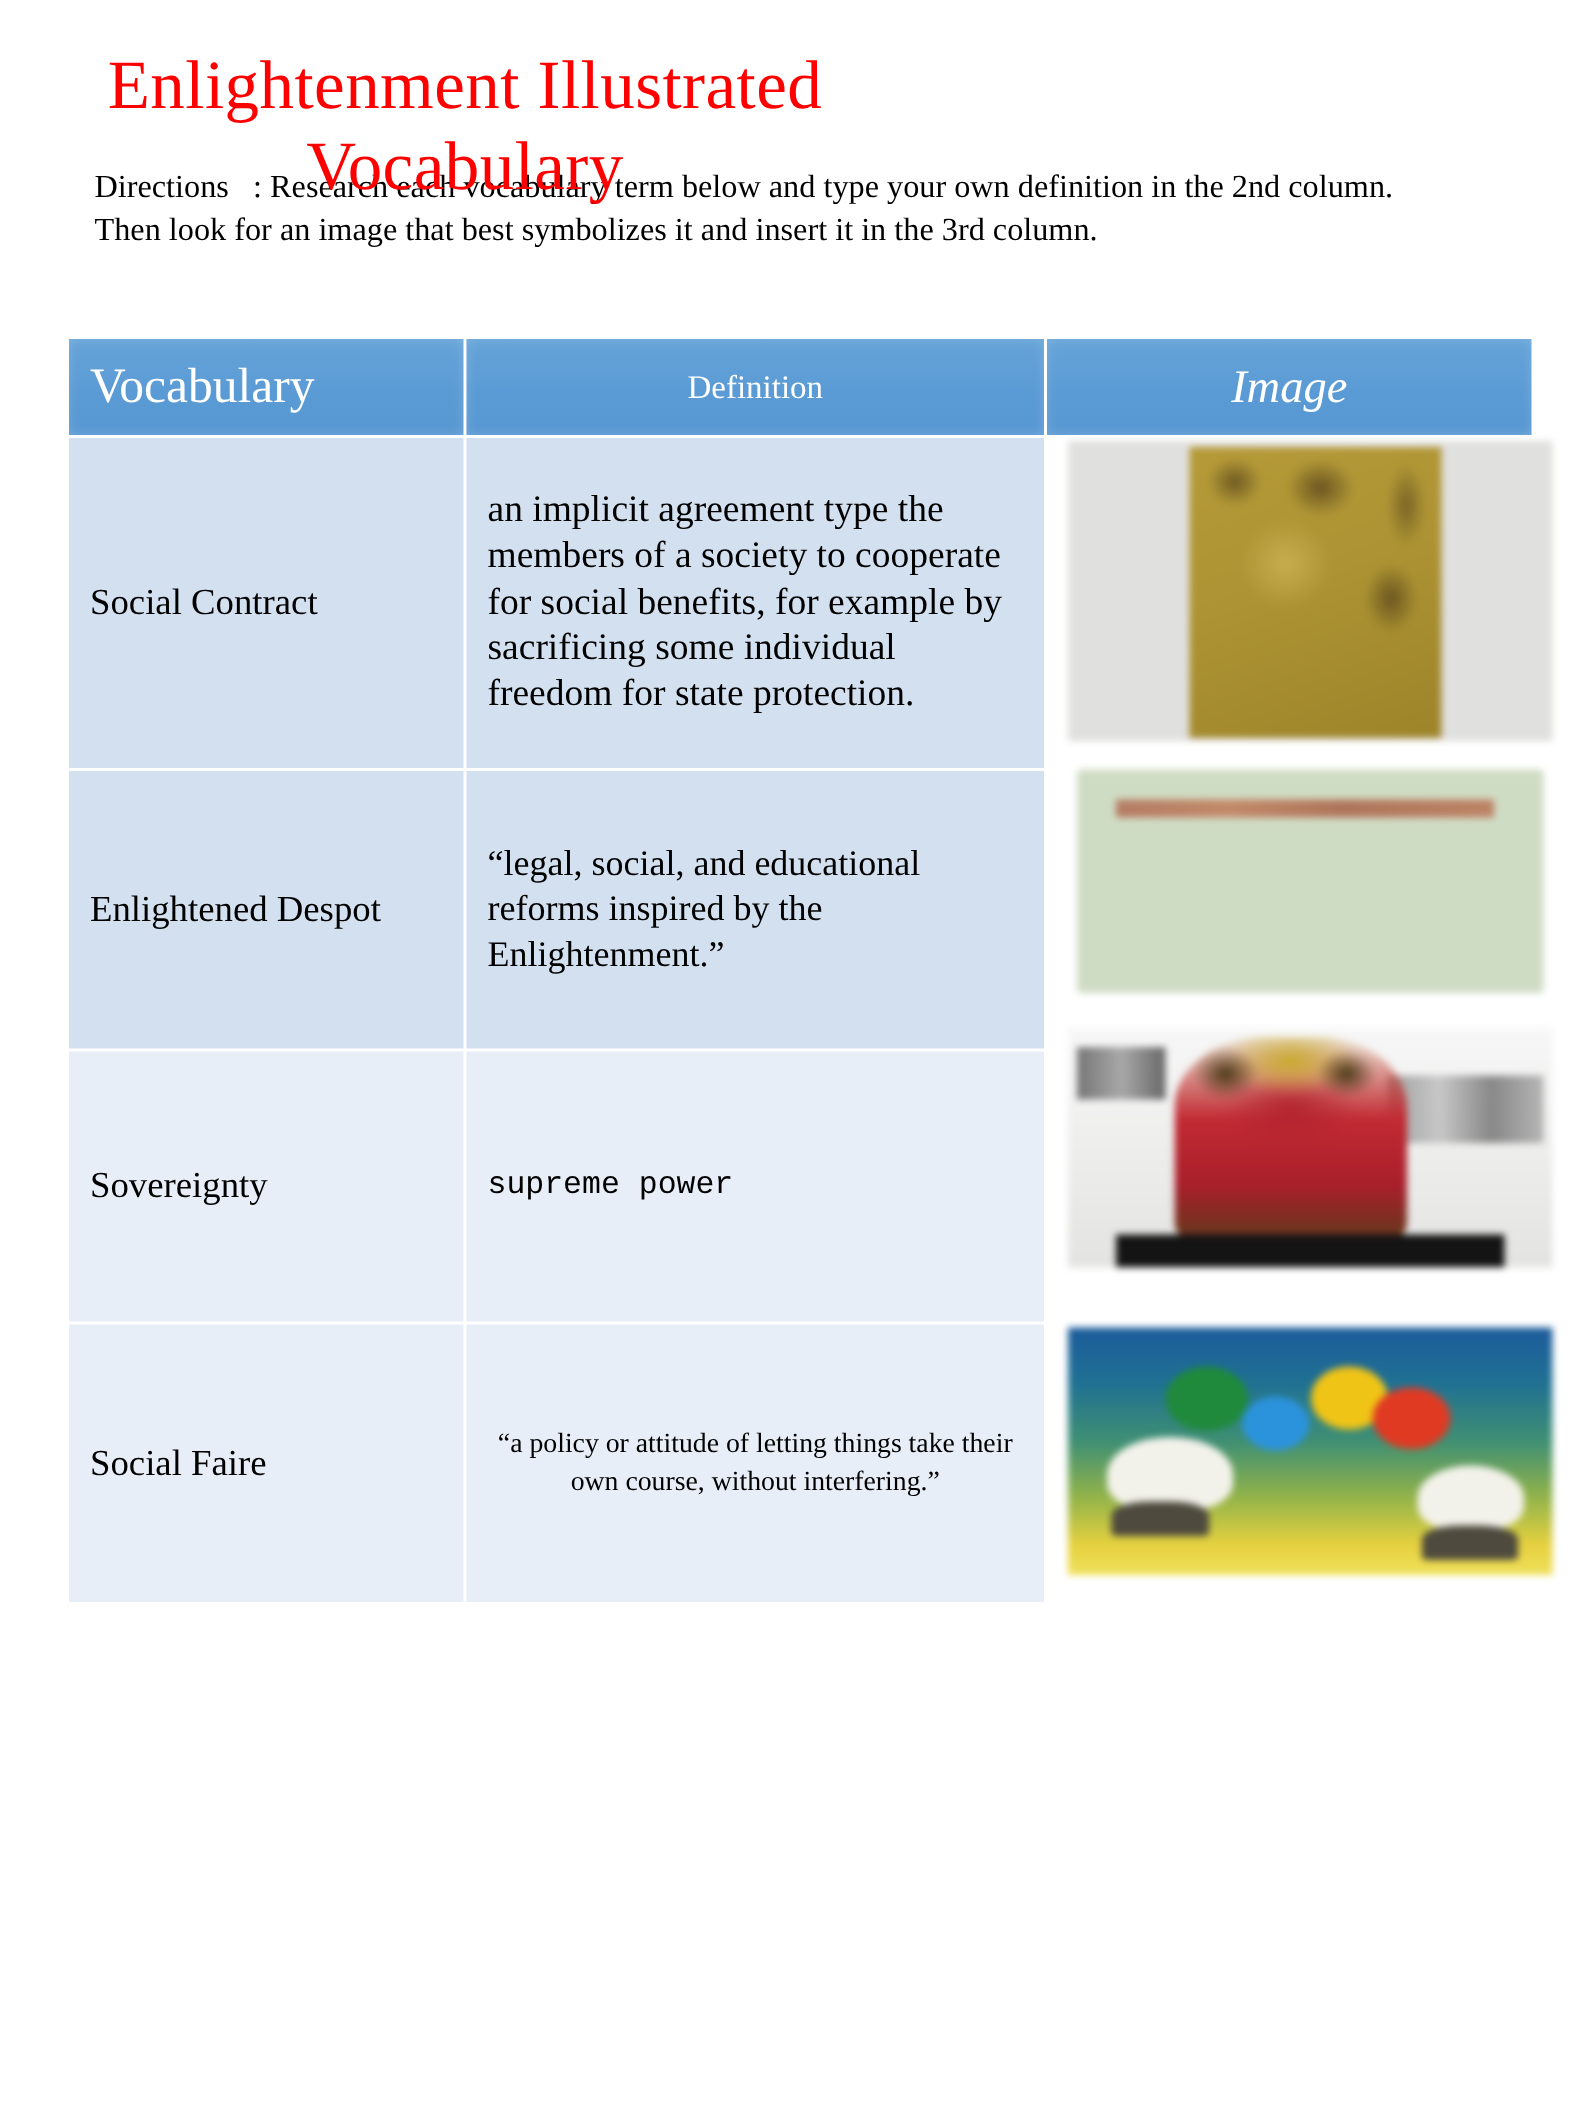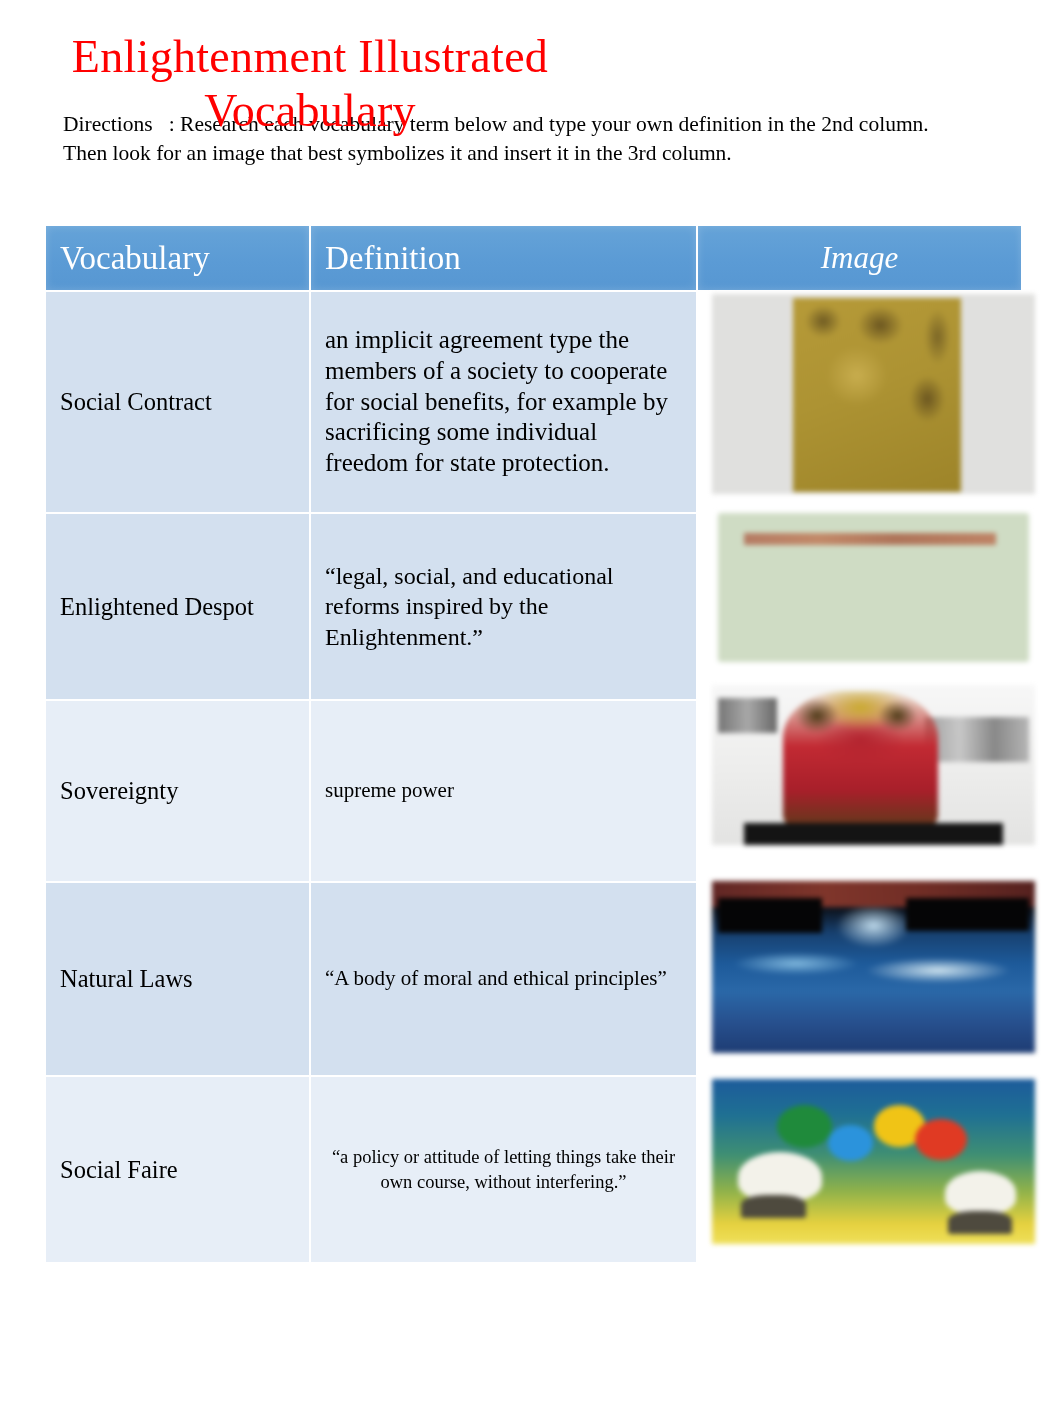--- a/index.html
+++ b/index.html
@@ -61,21 +61,21 @@
   #vocab-table th {
     background: linear-gradient(180deg, #65A3D8 0%, #5B9BD5 55%, #5797D2 100%);
     color: #ffffff;
     font-weight: normal;
     height: 64px;
     vertical-align: middle;
     padding: 0 14px;
     box-shadow: inset 0 0 8px rgba(255,255,255,0.18);
   }
   th.th-vocab { text-align: left;   font-size: 33px; padding-left: 20px;}
-  th.th-def   { text-align: left; font-size: 33px; }
+  th.th-def   { text-align: center; font-size: 22px; }
   th.th-img   { text-align: center; font-size: 31px; font-style: italic; }
 
   #vocab-table td {
     vertical-align: middle;
     padding: 10px 14px;
     position: relative;
   }
   tr.row-dark td  { background: #D3E0EF; }
   tr.row-light td { background: #E7EEF7; }
   tr.row-dark  td.cell-image,
@@ -88,21 +88,21 @@
   }
   td.cell-def {
     padding-left: 12px;
     padding-right: 8px;
   }
   td.cell-def .deftext { display: block; }
 
   
   .def-xl  { font-size: 25px;   line-height: 1.23; }
   .def-lg  { font-size: 24px;   line-height: 1.26; }
-  .def-md  { font-size: 21px;   line-height: 1.30; }
+  .def-md  { font-size: 21px;   line-height: 1.30; font-family: Liberation Mono, monospace; }
   .def-sm  { font-size: 18.5px; line-height: 1.32; text-align: center; }
 
   
   td.cell-image { overflow: visible; }
   .img-wrap {
     position: absolute;
     left: 0;
     width: 323px;
     display: block;
     overflow: hidden;
@@ -321,33 +321,20 @@
       <td class="cell-image">
         <div class="img-wrap img-4 art-redcrown">
           <div class="blurbar-l"></div>
           <div class="blurbar-r"></div>
           <div class="crown"></div>
           <div class="shelf"></div>
         </div>
       </td>
     </tr>
 
-    <tr class="row-dark" style="height:143px">
-      <td class="cell-vocab">Natural Laws</td>
-      <td class="cell-def">
-        <span class="deftext def-md">“A body of moral and ethical principles”</span>
-      </td>
-      <td class="cell-image">
-        <div class="img-wrap img-5 art-blue">
-          <div class="topbar"></div>
-          <div class="blackL"></div>
-          <div class="blackR"></div>
-        </div>
-      </td>
-    </tr>
 
     <tr class="row-light" style="height:143px">
       <td class="cell-vocab">Social Faire</td>
       <td class="cell-def">
         <span class="deftext def-sm">“a policy or attitude of letting things take their own course, without interfering.”</span>
       </td>
       <td class="cell-image">
         <div class="img-wrap img-6 art-dots">
           <div class="d d-green"></div>
           <div class="d d-blue"></div>

